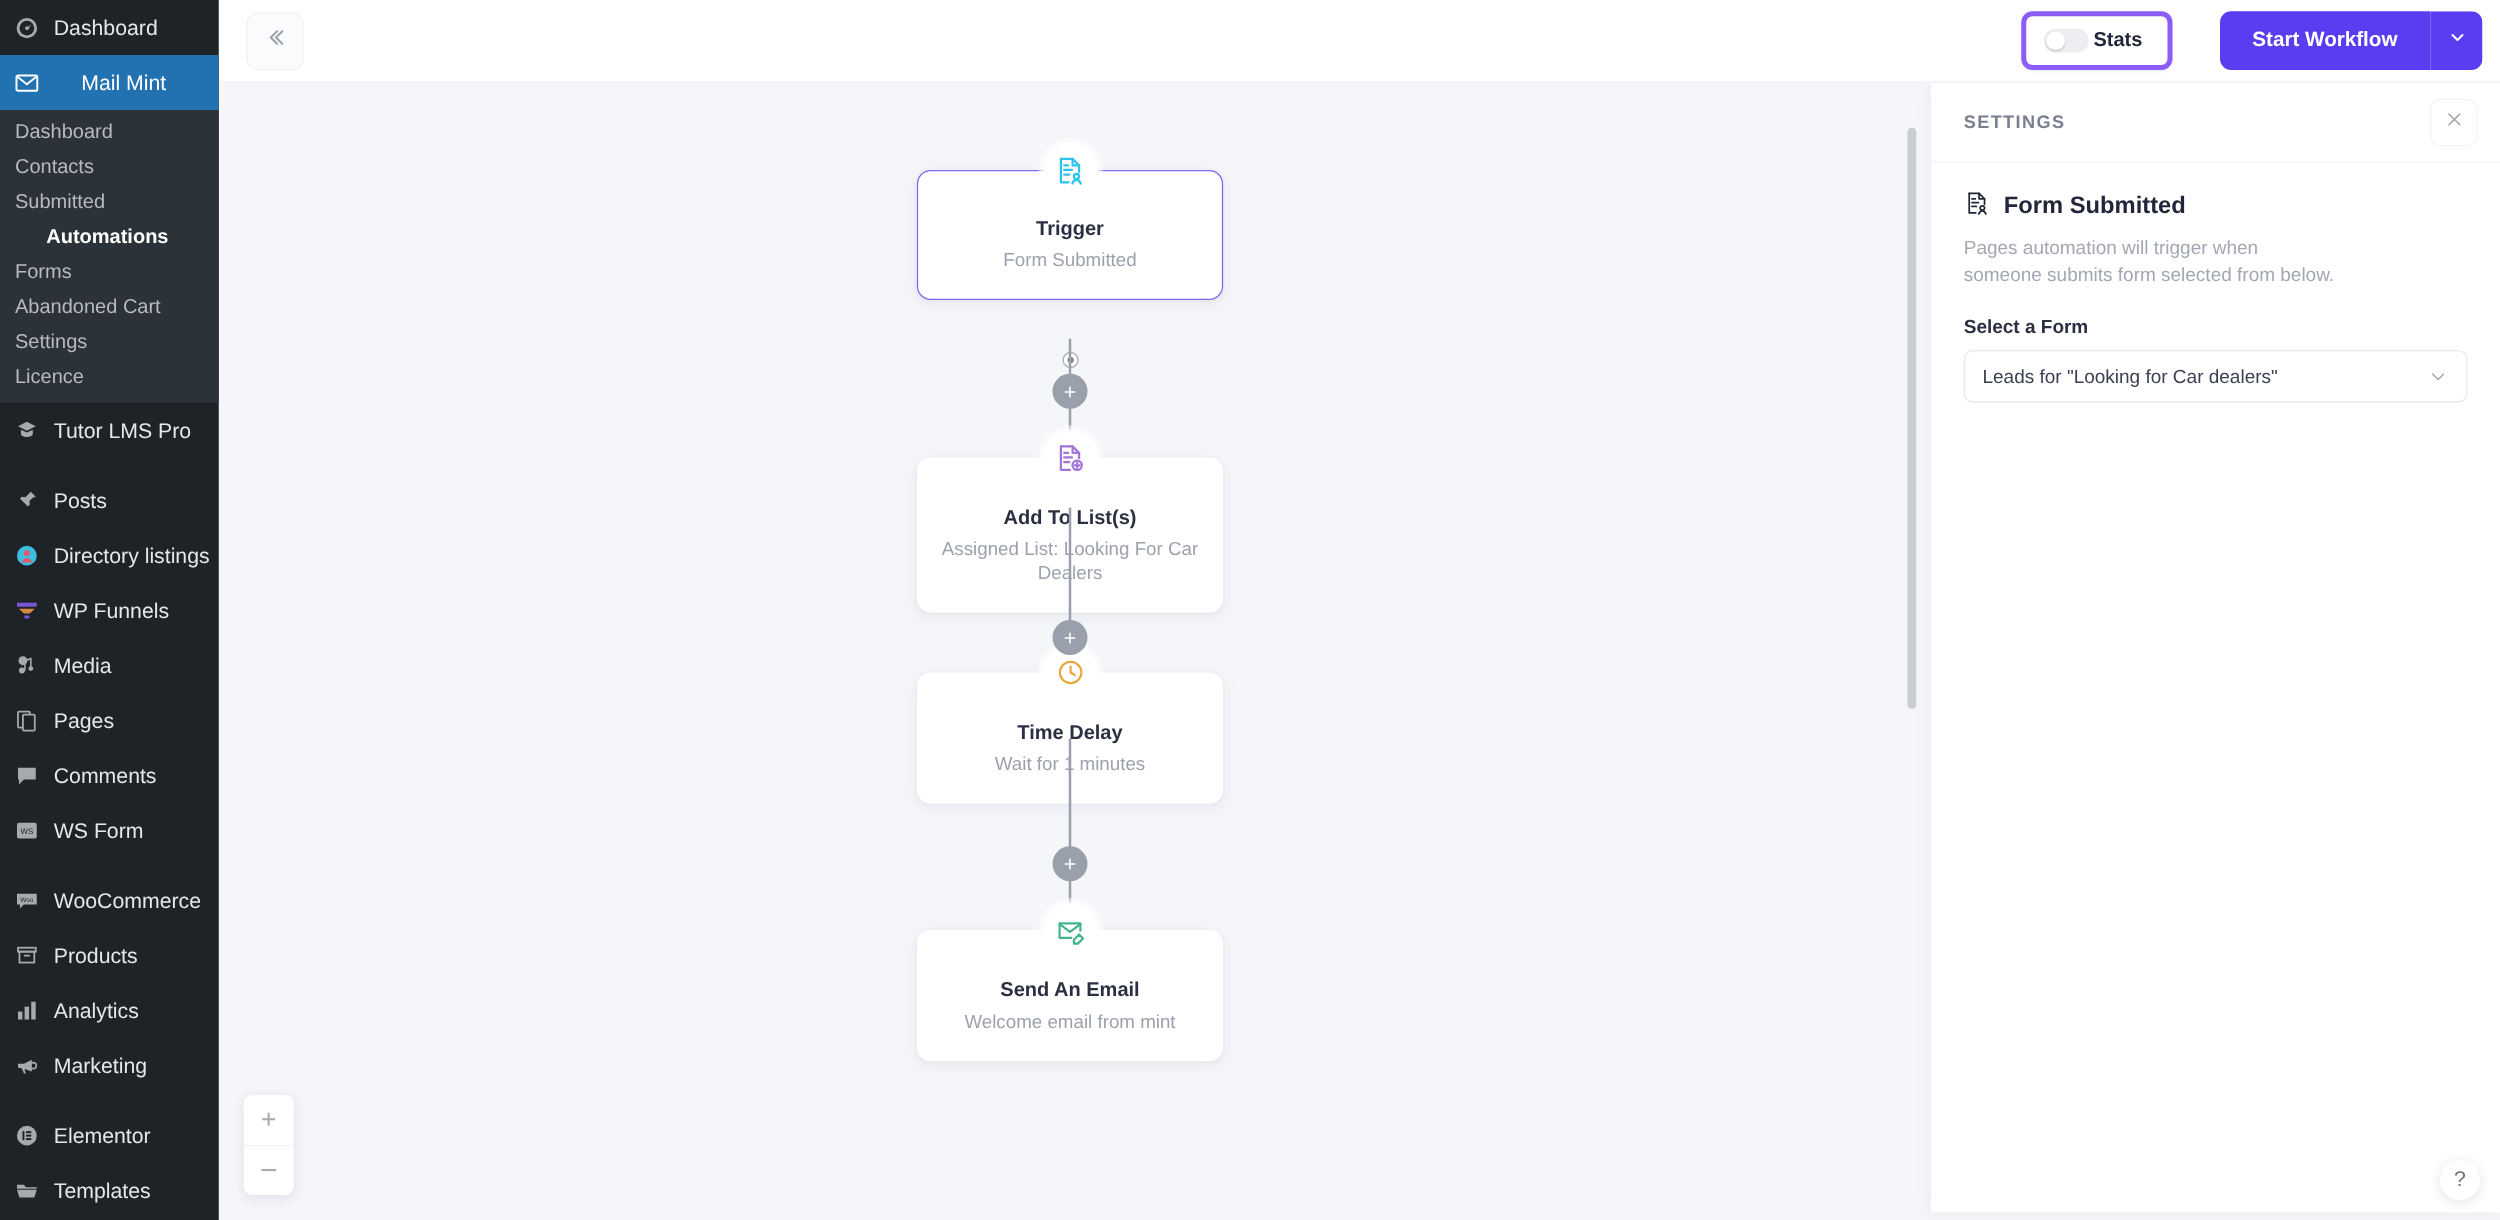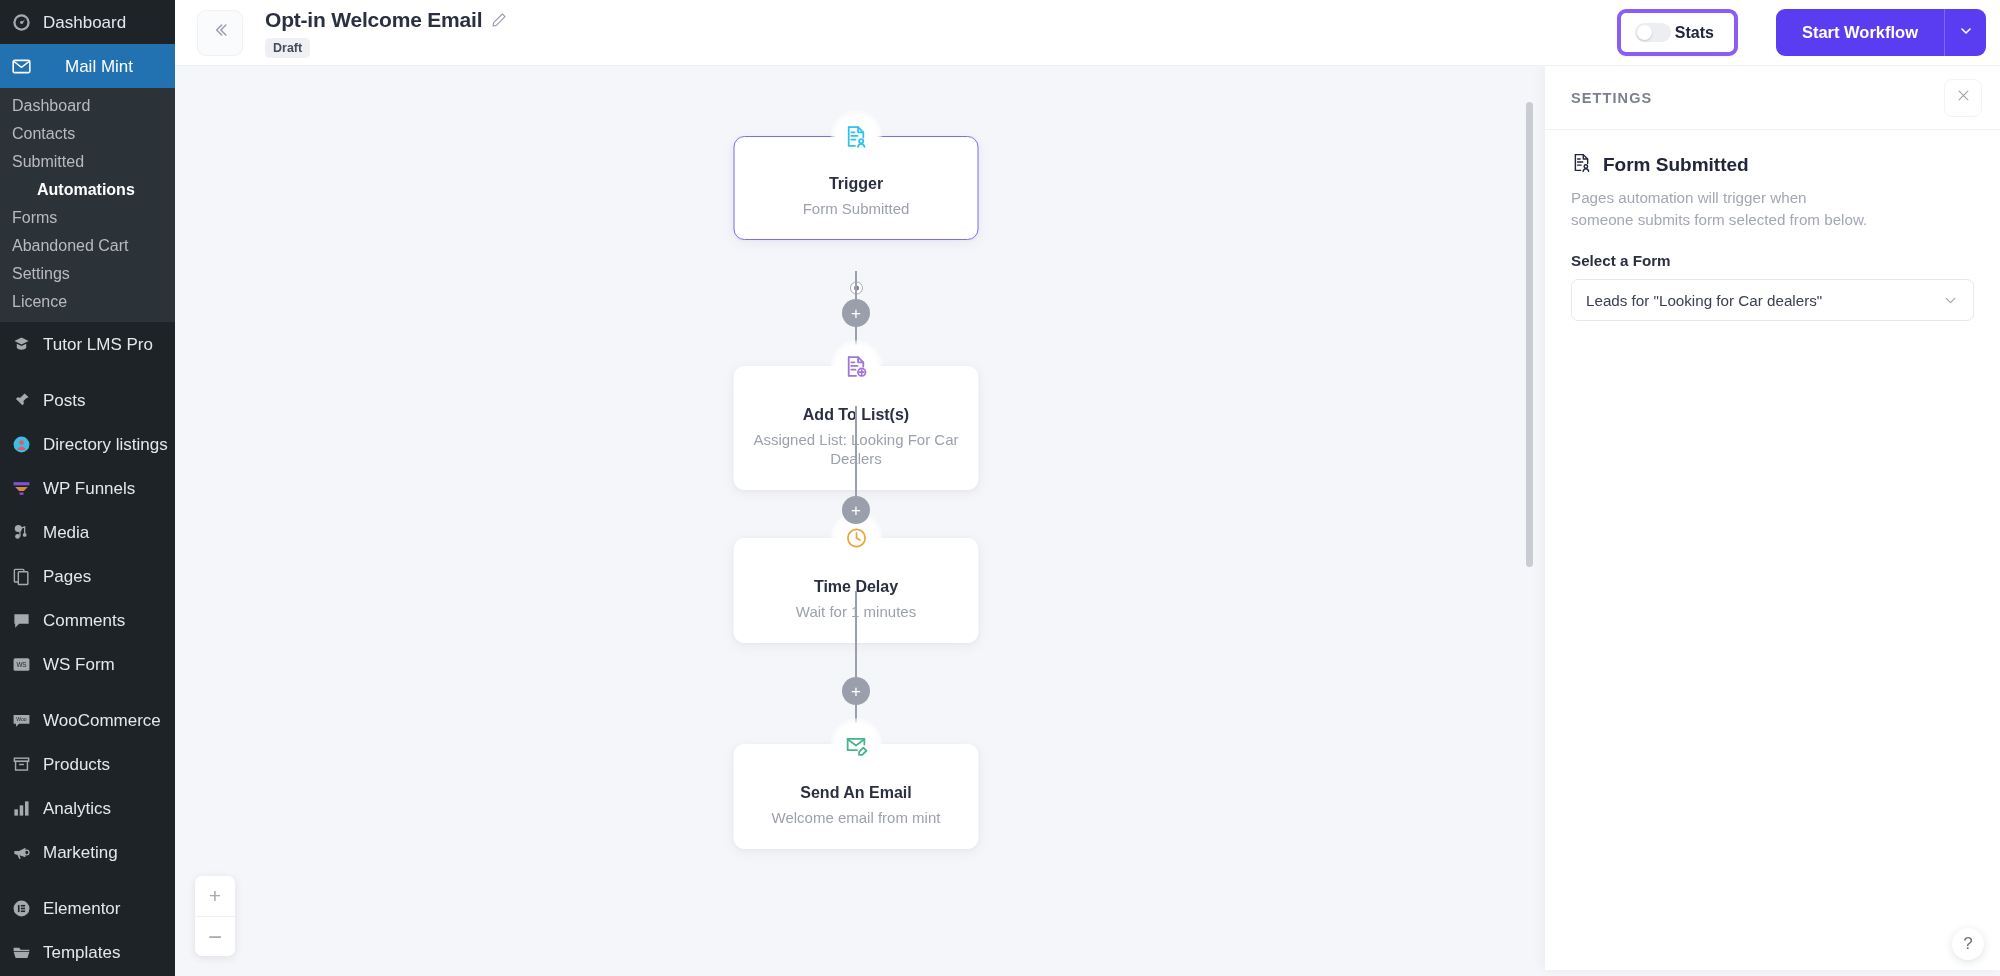--- a/index.html
+++ b/index.html
@@ -405,31 +405,20 @@
     <header class="topbar">
       <div class="collapse-btn">
         <span>
           <svg width="20" height="20" viewBox="0 0 24 24" fill="none" stroke="currentColor" stroke-width="1.9" stroke-linecap="round" stroke-linejoin="round">
               <path d="M14 6l-6 6 6 6"></path>
               <path d="M19 6l-6 6 6 6"></path>
             </svg>
         </span>
       </div>
 
-      <div class="title-block">
-        <div class="title-row">
-          <span class="title-text">Opt-in Welcome Email</span>
-          <span class="pencil-ico">
-            <svg width="16" height="16" viewBox="0 0 24 24" fill="none" stroke="currentColor" stroke-width="1.8" stroke-linecap="round" stroke-linejoin="round">
-                <path d="M17 3l4 4L8 20l-5 1 1-5z"></path>
-              </svg>
-          </span>
-        </div>
-        <span class="badge-draft">Draft</span>
-      </div>
 
       <div class="topbar-right">
         <div class="stats-box">
           <span class="toggle"></span>
           <span class="stats-label">Stats</span>
         </div>
         <div class="start-group">
           <div class="start-btn">Start Workflow</div>
           <div class="start-caret">
             <span>

